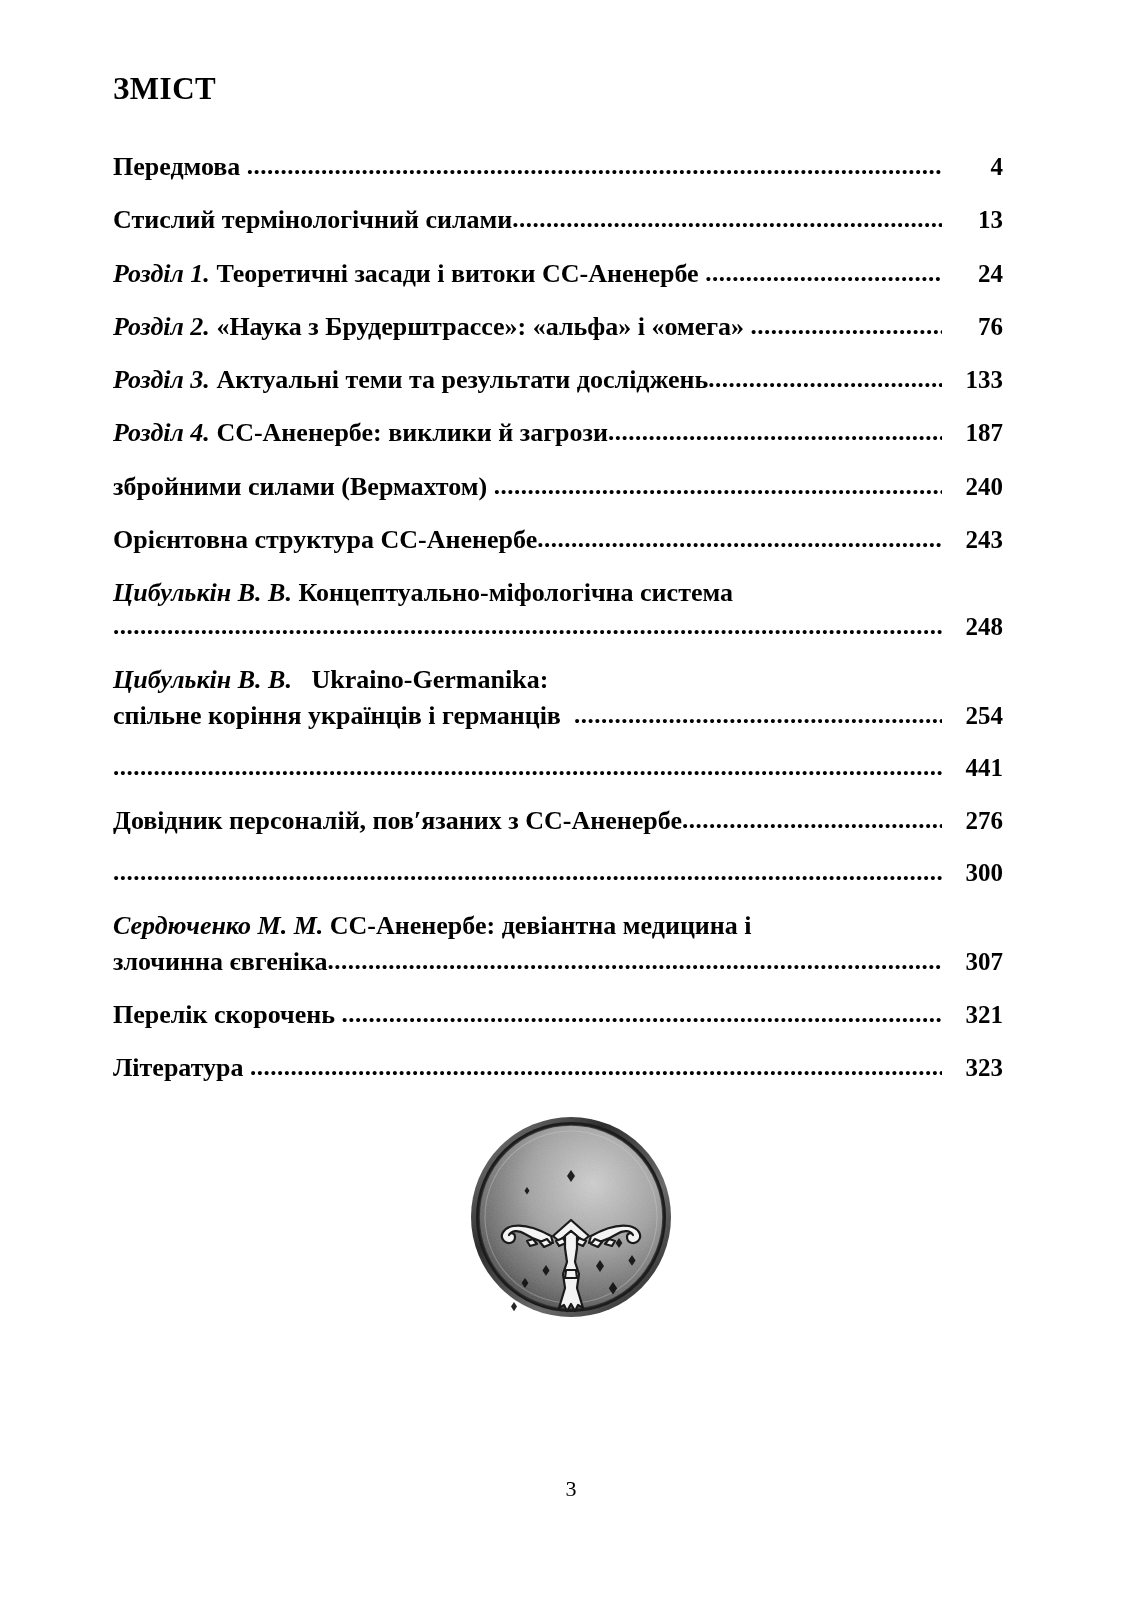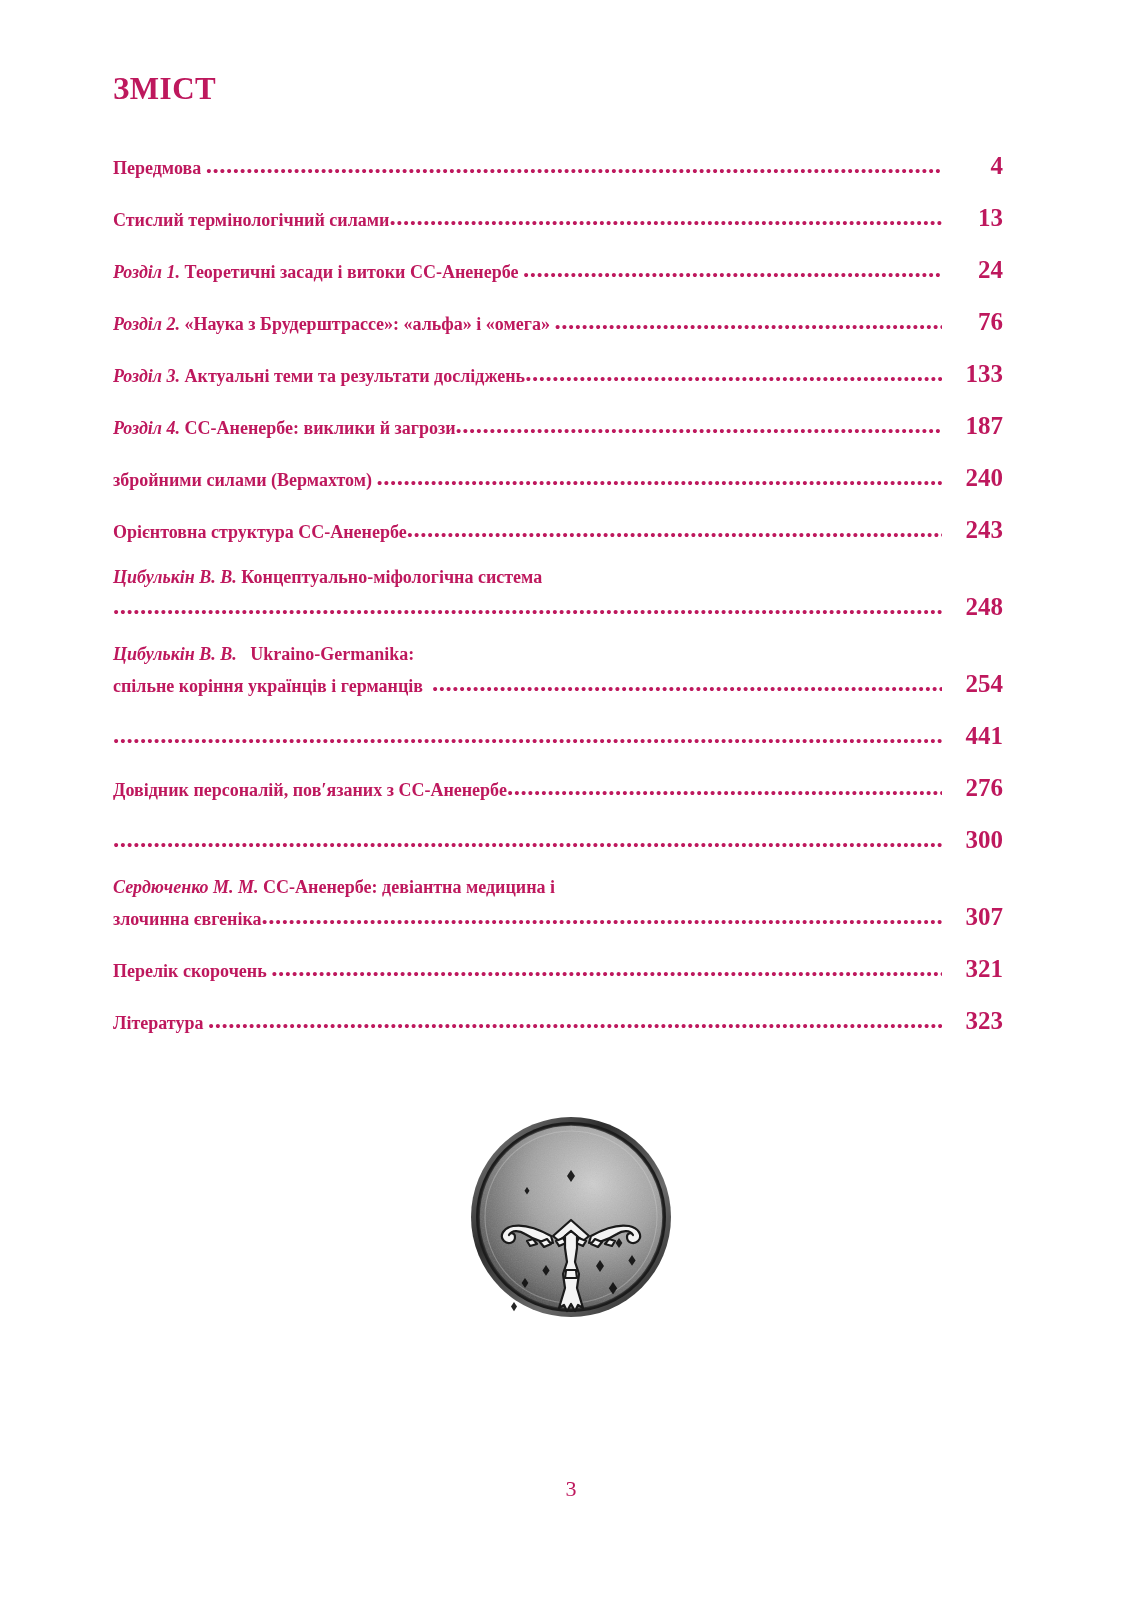--- a/index.html
+++ b/index.html
@@ -6,21 +6,21 @@
     margin: 0;
     padding: 0;
     background: #ffffff;
   }
   .page {
     position: relative;
     width: 1142px;
     height: 1615px;
     background: #ffffff;
     font-family: "Liberation Serif", "DejaVu Serif", serif;
-    color: #be185d;
+    color: #000000;
     overflow: hidden;
   }
   .content {
     position: absolute;
     left: 113px;
     top: 72px;
     width: 890px;
   }
   .toc-heading {
     font-size: 31px;
@@ -37,21 +37,21 @@
   }
   .toc-entry .row {
     display: flex;
     align-items: baseline;
     width: 100%;
   }
   .toc-entry .row.first-of-two {
     margin-bottom: 2px;
   }
   .label {
-    font-size: 18px;
+    font-size: 26px;
     font-weight: bold;
     line-height: 1.28;
     white-space: pre;
     flex: 0 0 auto;
   }
   .label .it {
     font-style: italic;
     font-weight: bold;
   }
   .leader {

